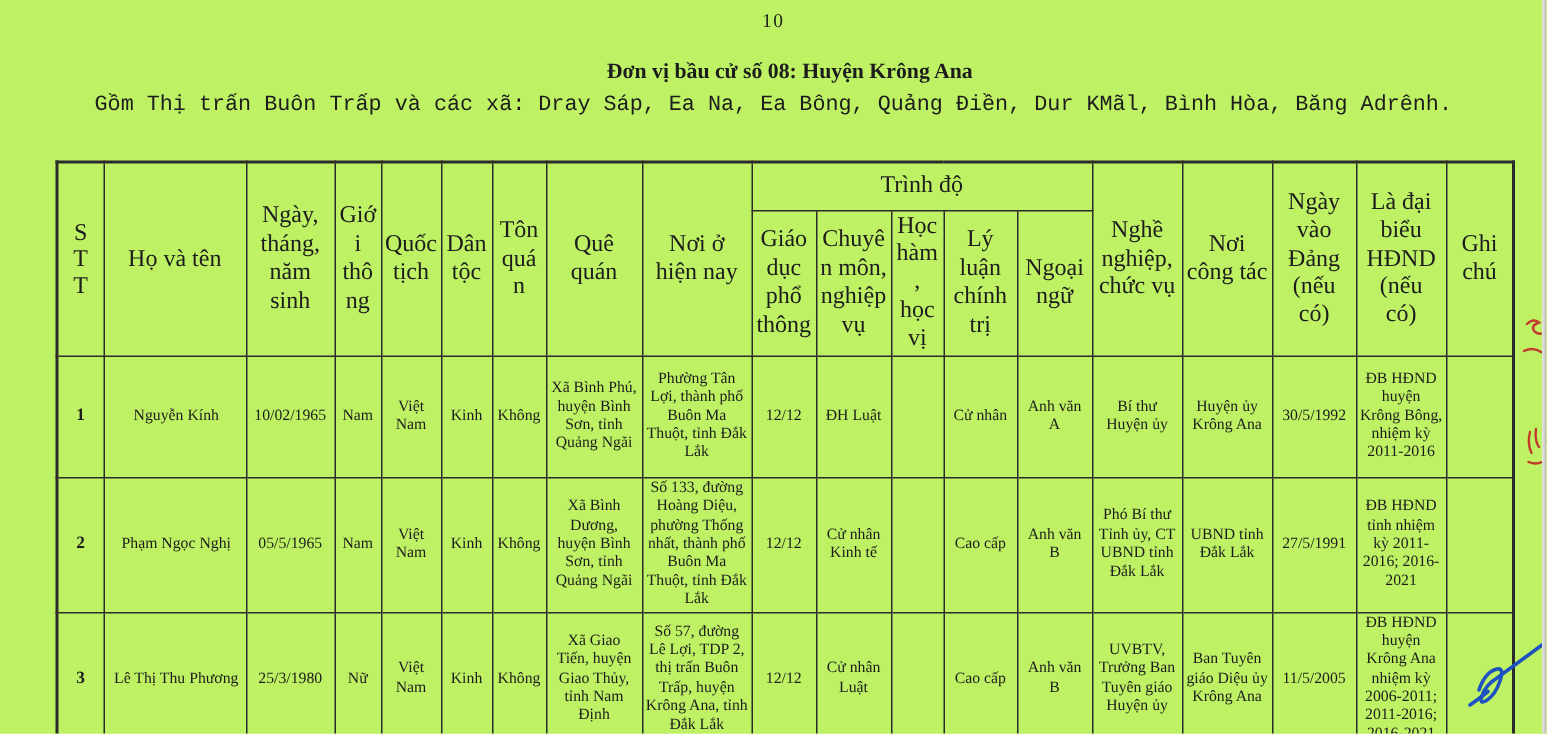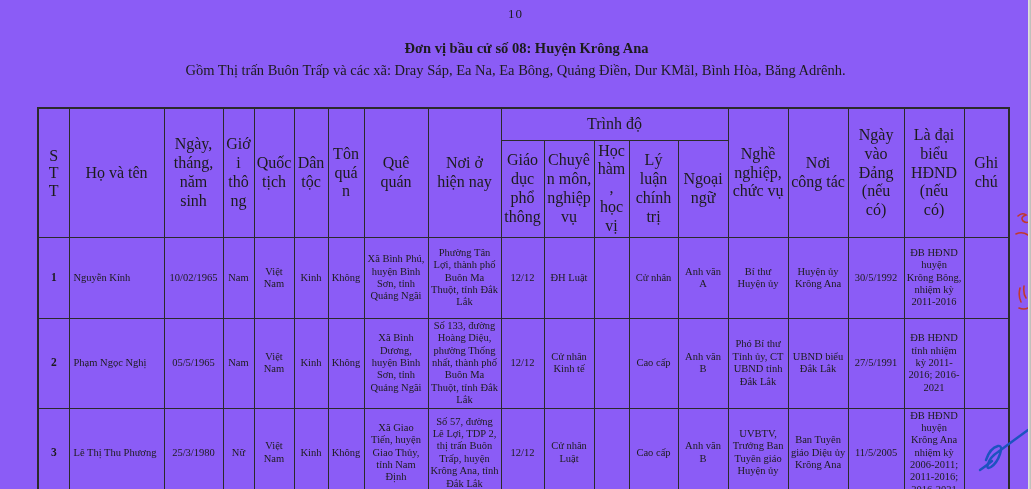--- a/index.html
+++ b/index.html
@@ -1,58 +1,58 @@
 <!DOCTYPE html>
 <html><head>
 <meta charset="utf-8">
 <style>
   html,body { margin:0; padding:0; }
   .page {
     position:relative;
     width:1031px; height:489px;
-    background:#8b5cf6;
+    background:#bef264;
     font-family:"Liberation Serif","DejaVu Serif",serif;
     color:#1c1c1c;
     overflow:hidden;
   }
   .scan-edge {
     position:absolute; top:0; right:0; width:3px; height:100%;
     background:linear-gradient(to right,#e8e8e5,#b8b8b4);
   }
   .page-number {
     position:absolute; top:6px; left:0; width:100%;
     text-align:center; font-size:13px; letter-spacing:1px;
   }
   .doc-title {
     position:absolute; top:40px; left:0; width:100%;
     text-align:center; font-size:14.5px; font-weight:bold;padding-left:11px;
   }
   .doc-subtitle {
     position:absolute; top:62px; left:0; width:100%;
-    text-align:center; font-size:14.5px;
+    text-align:center; font-size:14.5px;font-family:Liberation Mono, monospace;
   }
   .tbl-wrap { position:absolute; left:37px; top:107px; }
   table {
     border-collapse:collapse; table-layout:fixed; width:971px;
     border:2px solid #2b2b2b;
   }
   th, td {
     border:1px solid #2b2b2b;
     padding:1px 2px;
     text-align:center; vertical-align:middle;
     overflow:hidden;
     word-wrap:break-word;
   }
   thead th { font-size:16px; font-weight:normal; line-height:1.18; }
   tbody td { font-size:10.5px; font-weight:normal; line-height:1.18; }
   .h-row1 { height:32px; }
   .h-row2 { height:69px; }
   .b-row  { height:81px; }
   .cell-stt { font-weight:bold; font-size:11.5px; }
-  .cell-name { text-align:left; padding-left:4px; }
+  .cell-name { text-align:center; padding-left:4px; }
   .th-stt { white-space:pre-line; line-height:1.1; }
   .th-padded { padding:1px 6px;text-align:center; }
   .red-marks { position:absolute; left:1012px; top:208px; }
   .blue-sign { position:absolute; left:972px; top:426px; }
 </style>
 </head>
 <body>
 
 <div class="page">
 
@@ -142,21 +142,21 @@
           <td>Kinh</td>
           <td>Không</td>
           <td>Xã Bình Dương, huyện Bình Sơn, tỉnh Quảng Ngãi</td>
           <td>Số 133, đường Hoàng Diệu, phường Thống nhất, thành phố Buôn Ma Thuột, tỉnh Đắk Lắk</td>
           <td>12/12</td>
           <td>Cử nhân Kinh tế</td>
           <td></td>
           <td>Cao cấp</td>
           <td>Anh văn B</td>
           <td>Phó Bí thư Tỉnh ủy, CT UBND tỉnh Đắk Lắk</td>
-          <td>UBND biểu Đắk Lắk</td>
+          <td>UBND tỉnh Đắk Lắk</td>
           <td>27/5/1991</td>
           <td>ĐB HĐND tỉnh nhiệm kỳ 2011-2016; 2016-2021</td>
           <td></td>
         </tr>
         <tr class="b-row">
           <td class="cell-stt">3</td>
           <td class="cell-name">Lê Thị Thu Phương</td>
           <td>25/3/1980</td>
           <td>Nữ</td>
           <td>Việt Nam</td>

